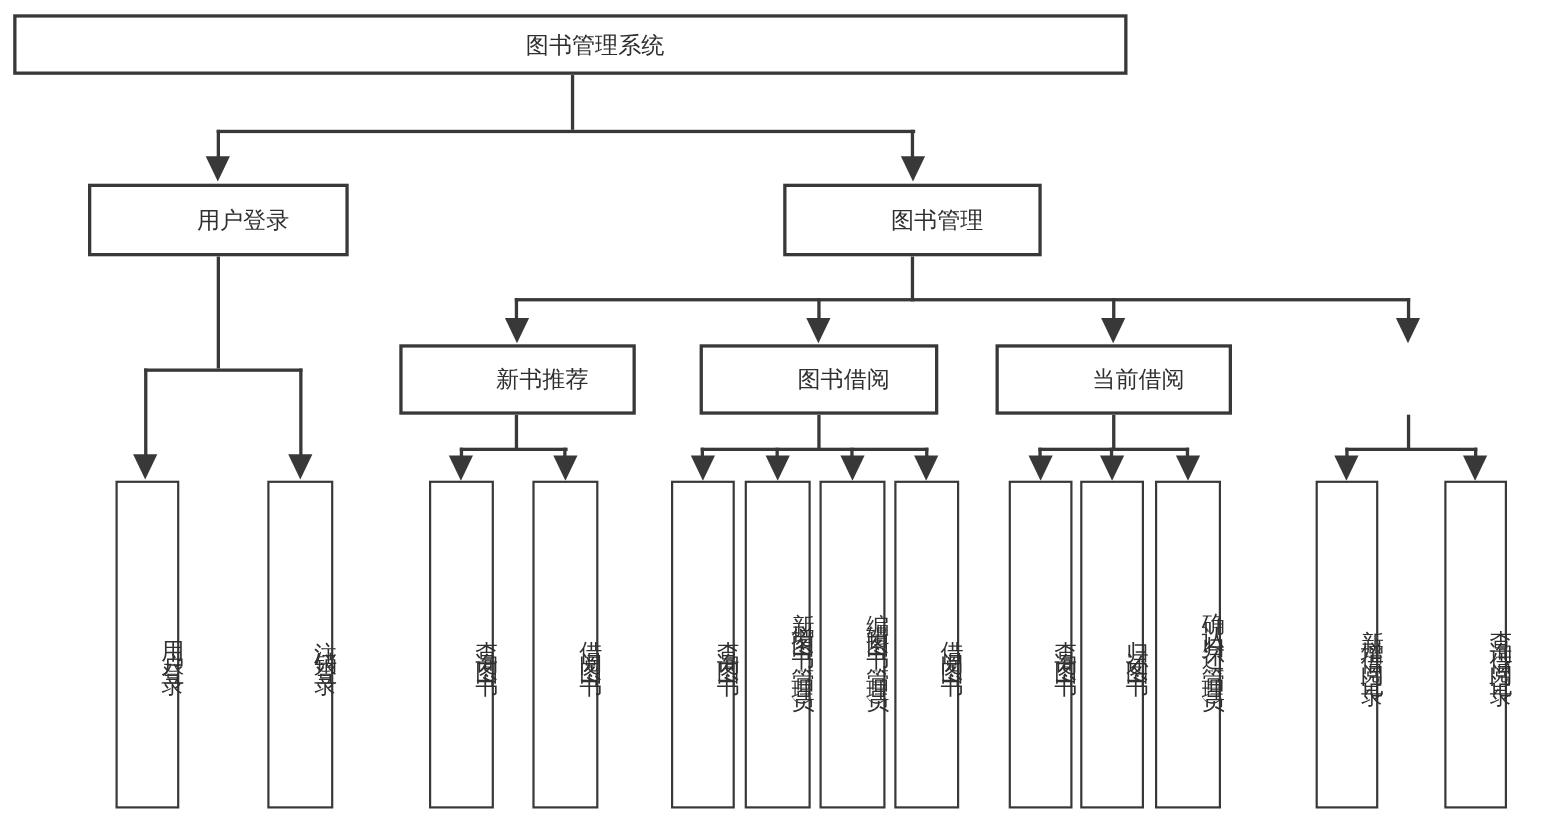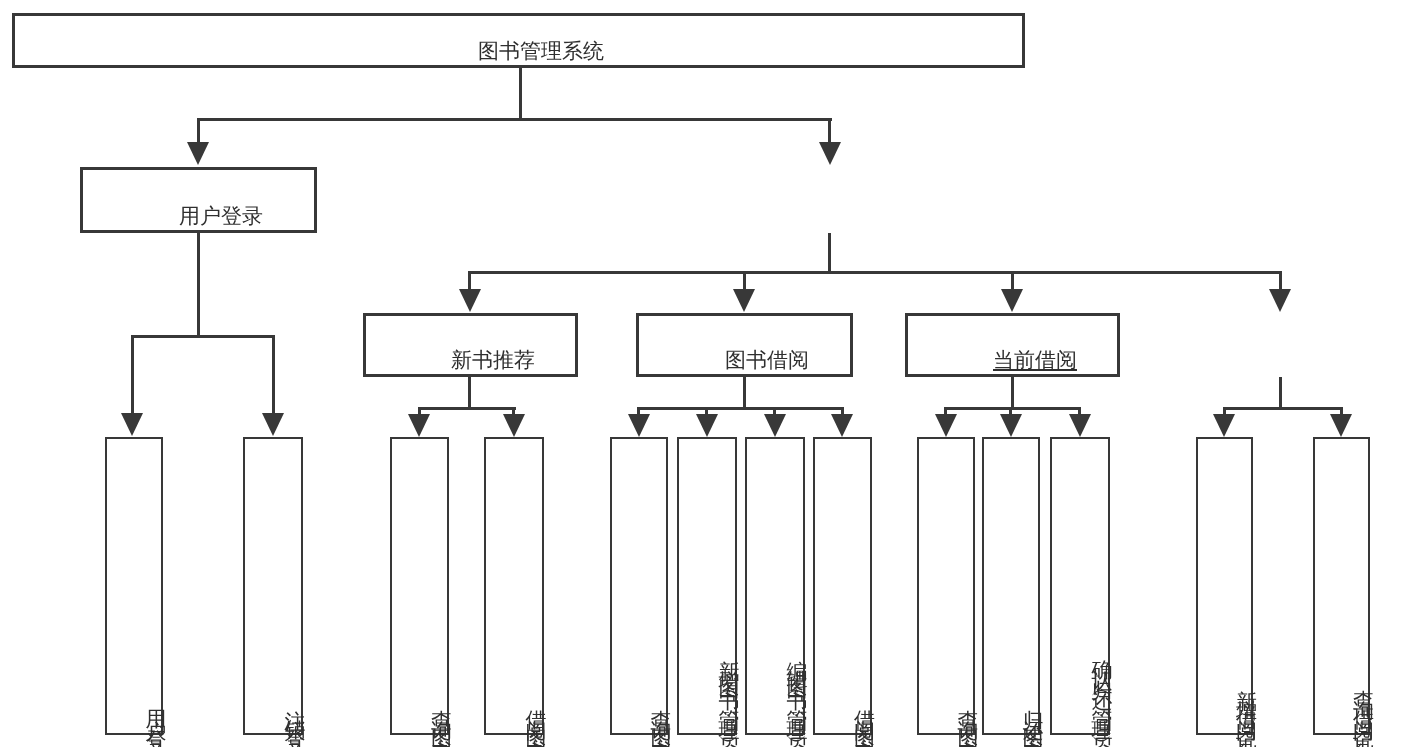--- a/index.html
+++ b/index.html
@@ -2,21 +2,21 @@
 <html><head>
 <meta charset="utf-8">
 <style>
   html,body{margin:0;padding:0;background:#ffffff;}
   #stage{
     position:relative;width:1405px;height:747px;background:#ffffff;overflow:hidden;
     font-family:"Liberation Sans","DejaVu Sans",sans-serif;color:#2f2f2f;
   }
   .box{
     position:absolute;box-sizing:border-box;background:#ffffff;
-    border:3px solid #383838;display:flex;align-items:flex-end;justify-content:center;
+    border:3px solid #383838;display:flex;align-items:center;justify-content:center;
     font-size:21px;color:#2f2f2f;z-index:2;padding-left:45px;
   }
   .leaf{
     border-width:2px;
   }
   .vtext{
     writing-mode:vertical-rl;line-height:1;letter-spacing:10px;white-space:nowrap;
   }
   .h,.v{position:absolute;background:#383838;z-index:1;}
   .h{height:3px;}
@@ -44,20 +44,23 @@
   <div class="h" style="left:197px;top:118px;width:635px;"></div>
 
   <div class="v" style="left:197px;top:118px;height:26px;"></div>
   <div class="ah" style="left:187px;top:142px;"></div>
   <div class="v" style="left:828px;top:118px;height:26px;"></div>
   <div class="ah" style="left:819px;top:142px;"></div>
 
   <div class="box" style="left:80px;top:167px;width:237px;height:66px;">
     <span>用户登录</span>
   </div>
+  <div class="box" style="left:712px;top:167px;width:235px;height:66px;">
+    <span>图书管理</span>
+  </div>
 
   <div class="v" style="left:197px;top:233px;height:102px;"></div>
   <div class="h" style="left:131px;top:335px;width:144px;"></div>
   <div class="v" style="left:131px;top:335px;height:80px;"></div>
   <div class="ah" style="left:121px;top:413px;"></div>
   <div class="v" style="left:272px;top:335px;height:80px;"></div>
   <div class="ah" style="left:262px;top:413px;"></div>
 
   <div class="v" style="left:828px;top:233px;height:41px;"></div>
   <div class="h" style="left:468px;top:271px;width:814px;"></div>
@@ -69,21 +72,21 @@
   <div class="ah" style="left:1001px;top:289px;"></div>
   <div class="v" style="left:1279px;top:271px;height:20px;"></div>
   <div class="ah" style="left:1269px;top:289px;"></div>
 
   <div class="box" style="left:636px;top:313px;width:217px;height:64px;">
     <span>图书借阅</span>
   </div>
   <div class="box" style="left:363px;top:313px;width:215px;height:64px;">
     <span>新书推荐</span>
   </div>
-  <div class="box" style="left:905px;top:313px;width:215px;height:64px;text-decoration:underline;">
+  <div class="box" style="left:905px;top:313px;width:215px;height:64px;">
     <span>当前借阅</span>
   </div>
 
   <div class="v" style="left:468px;top:377px;height:33px;"></div>
   <div class="v" style="left:743px;top:377px;height:33px;"></div>
   <div class="v" style="left:1011px;top:377px;height:33px;"></div>
   <div class="v" style="left:1279px;top:377px;height:33px;"></div>
 
   <div class="h" style="left:418px;top:407px;width:98px;"></div>
   <div class="h" style="left:637px;top:407px;width:207px;"></div>

